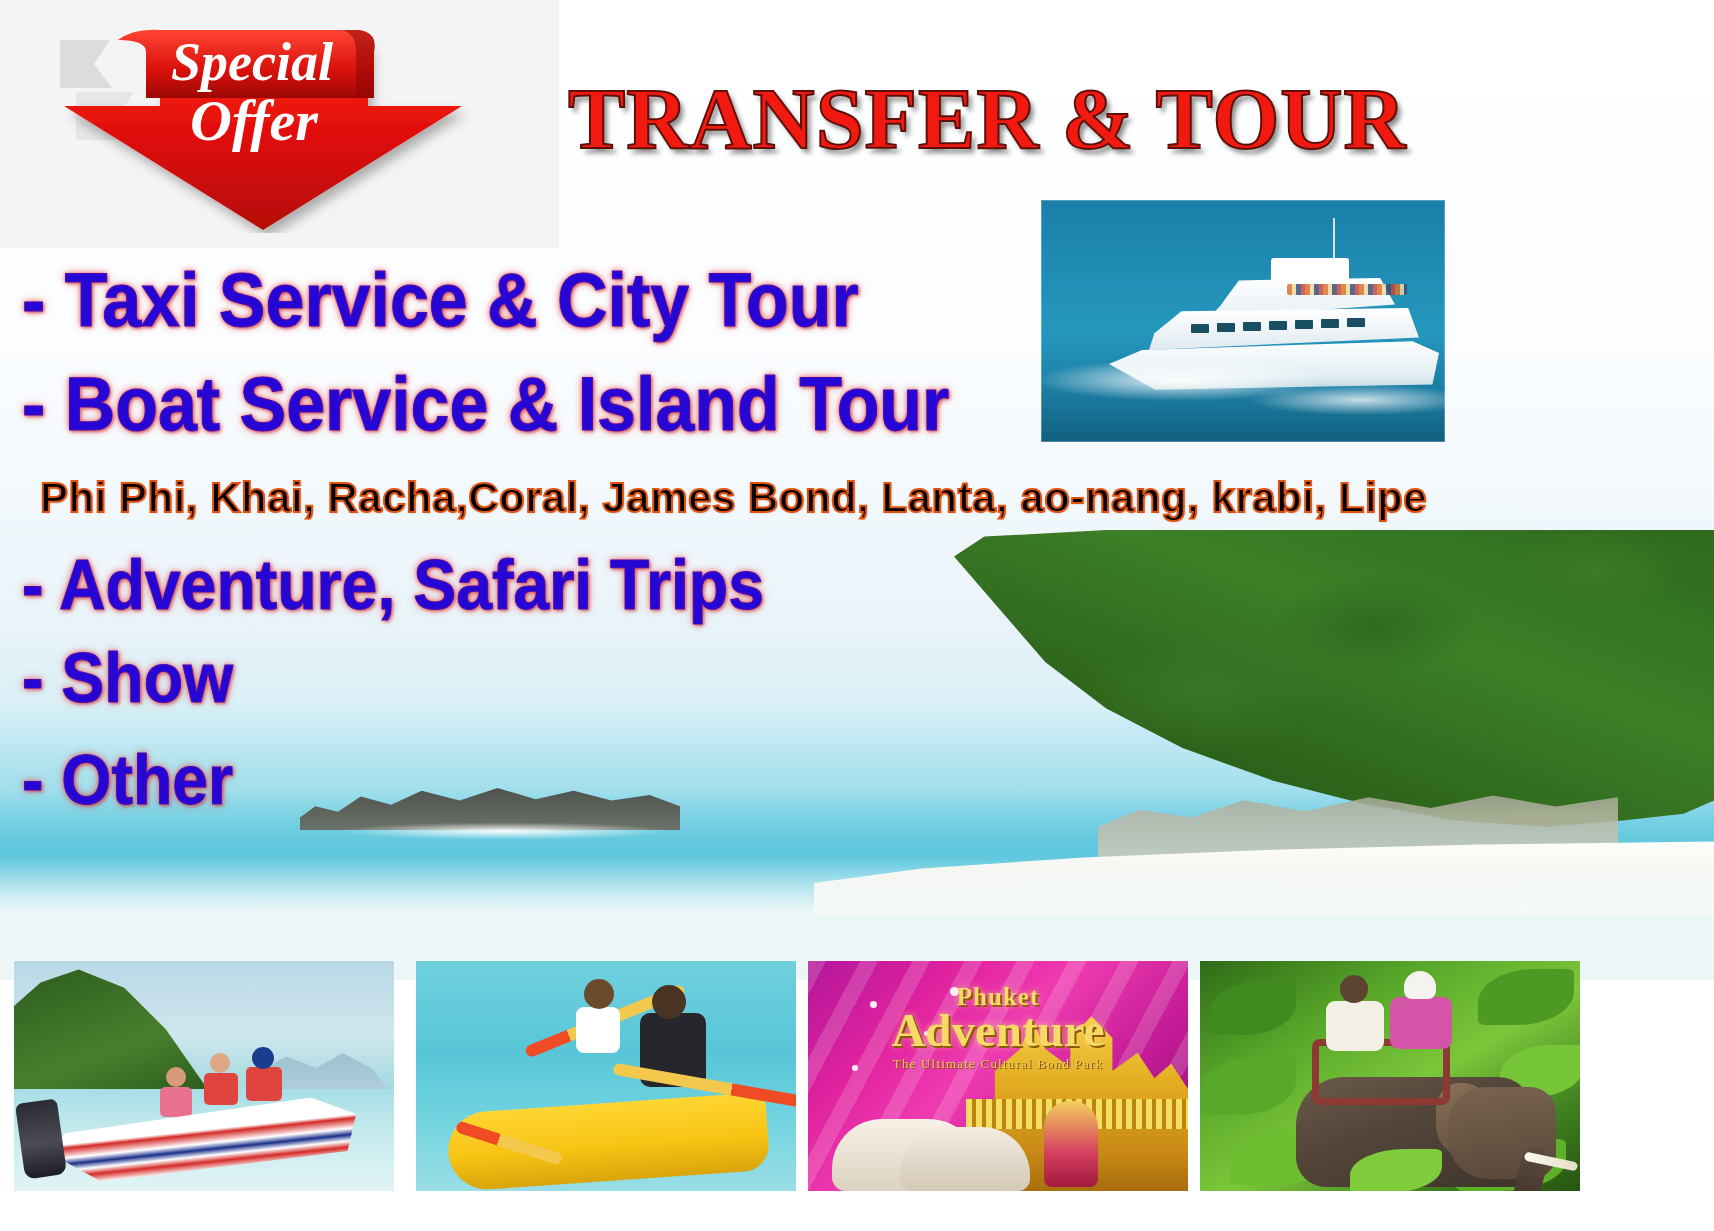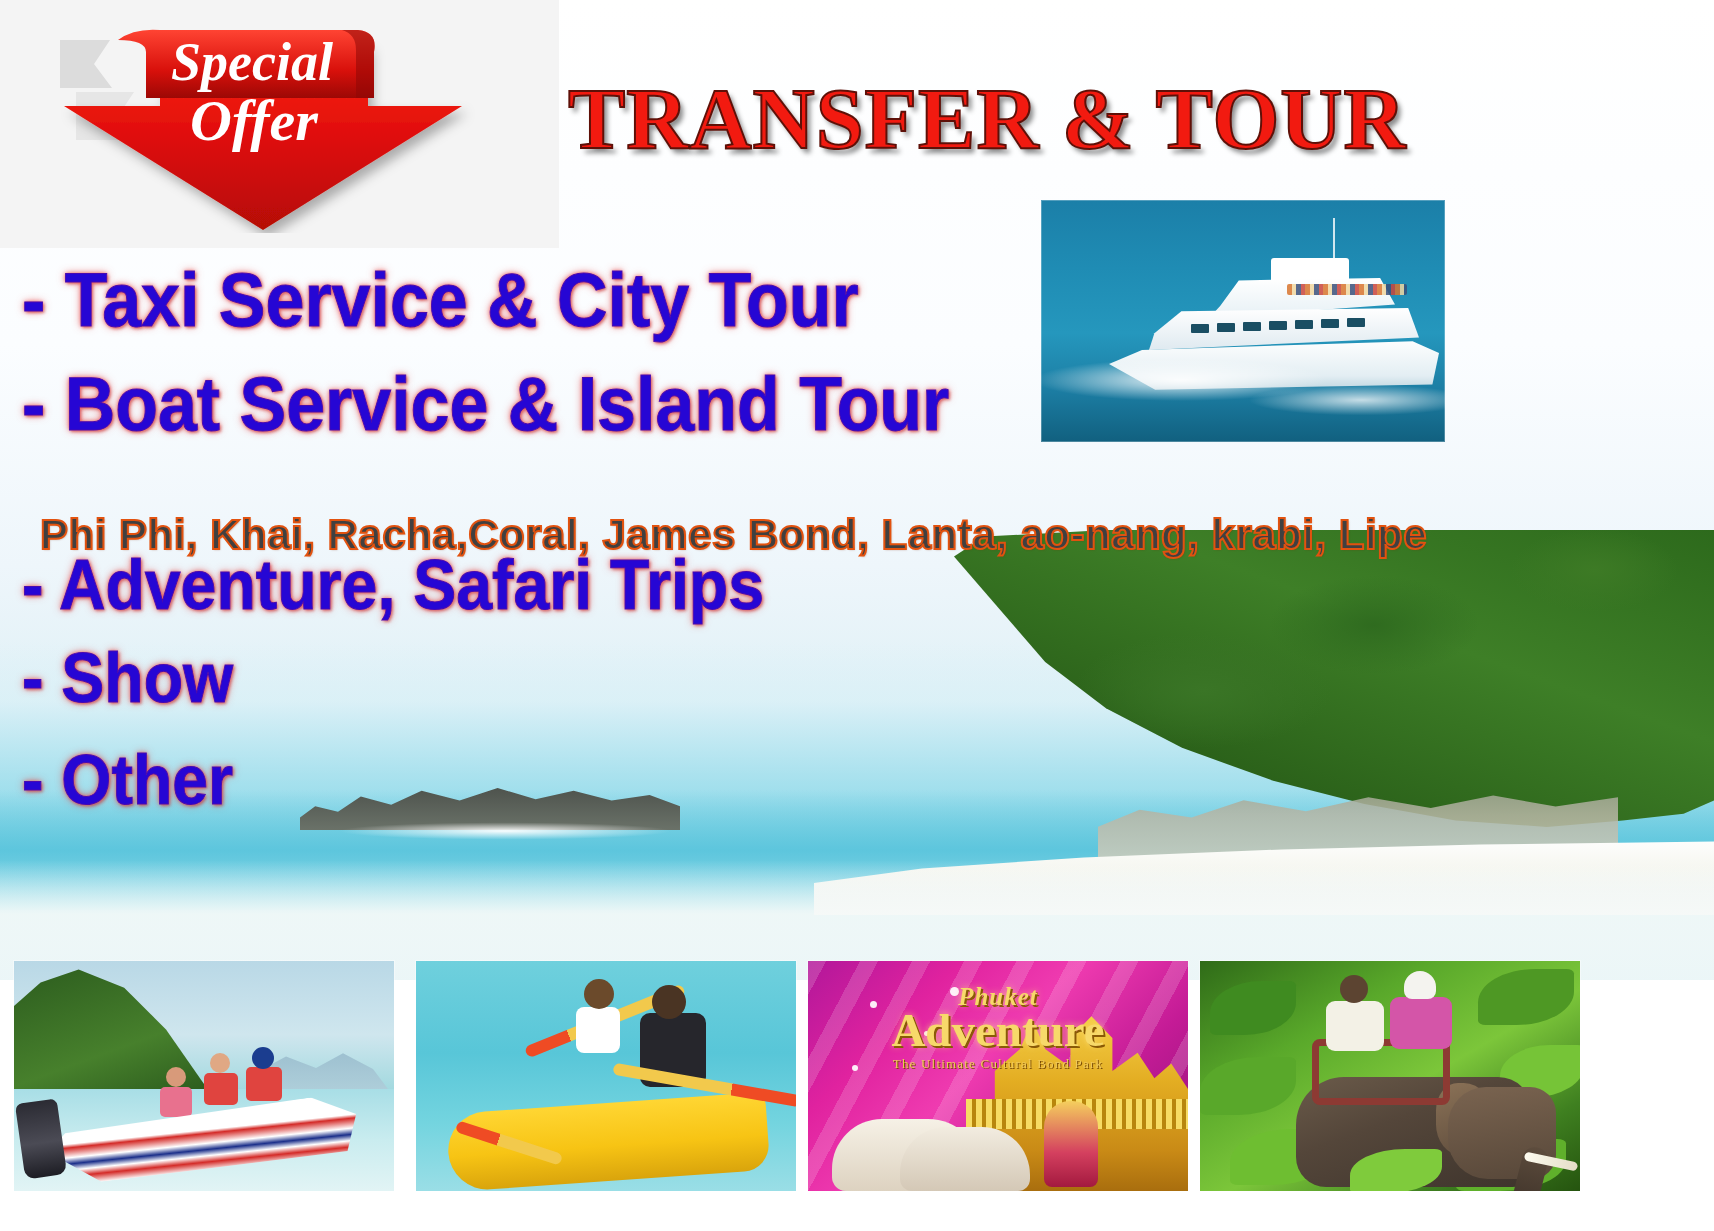--- a/index.html
+++ b/index.html
@@ -151,25 +151,24 @@
   .svc-1{left:22px;top:256px;font-size:76px;}
   .svc-2{left:22px;top:360px;font-size:76px;}
   .svc-3{left:22px;top:545px;font-size:70px;}
   .svc-4{left:22px;top:638px;font-size:70px;}
   .svc-5{left:22px;top:740px;font-size:70px;}
 
   .islands{
     position:absolute;left:40px;top:474px;
     font-family:"Liberation Sans",sans-serif;
     font-weight:bold;font-size:42px;letter-spacing:.5px;
-    color:#404040;
+    color:#000000;
     -webkit-text-stroke:2px #e2520f;
     text-shadow:1px 1px 2px rgba(120,40,0,.35);
     white-space:nowrap;
-    margin-top:37px;
   }
 
   
   .strip{
     position:absolute;left:0;top:961px;width:1714px;height:230px;
   }
   .ph{
     position:absolute;top:0;height:230px;overflow:hidden;
     box-shadow:0 0 0 1px rgba(255,255,255,.4);
   }
@@ -238,21 +237,21 @@
   .fs-eleph2{position:absolute;bottom:0;left:92px;width:130px;height:64px;
     background:linear-gradient(180deg,#f2ece0,#d4c8b6);
     border-radius:46px 48px 12px 12px;}
   .fs-dancer{position:absolute;bottom:4px;left:236px;width:54px;height:86px;
     background:linear-gradient(180deg,#f5cf5d,#d4405f 60%,#a3193f);
     border-radius:26px 26px 8px 8px;}
   .fs-sparkle{position:absolute;border-radius:50%;background:rgba(255,255,255,.92);}
   .fs-txt{position:absolute;left:0;top:22px;width:380px;text-align:center;
     font-family:"Liberation Serif",serif;color:#f7d96a;
     text-shadow:2px 2px 0 #8a5a06,0 0 7px rgba(255,220,120,.75);}
-  .fs-t1{font-size:25px;font-style:italic;font-weight:bold;letter-spacing:1px;}
+  .fs-t1{font-size:25px;font-weight:bold;letter-spacing:1px;}
   .fs-t2{font-size:47px;font-weight:bold;line-height:1.0;margin-top:-4px;}
   .fs-t3{font-size:13px;letter-spacing:1.2px;margin-top:2px;color:#f0c95a;text-shadow:1px 1px 0 #7a4d05;}
 
   
   .el-leaf{position:absolute;border-radius:60% 8% 60% 8%;}
   .el-body{position:absolute;left:96px;top:116px;width:236px;height:110px;
     background:linear-gradient(160deg,#6b5b4a 0%,#54463a 40%,#3e342c 100%);
     border-radius:48px 34px 20px 30px;}
   .el-head{position:absolute;left:248px;top:126px;width:108px;height:92px;
     background:linear-gradient(170deg,#7a6450,#574739);

